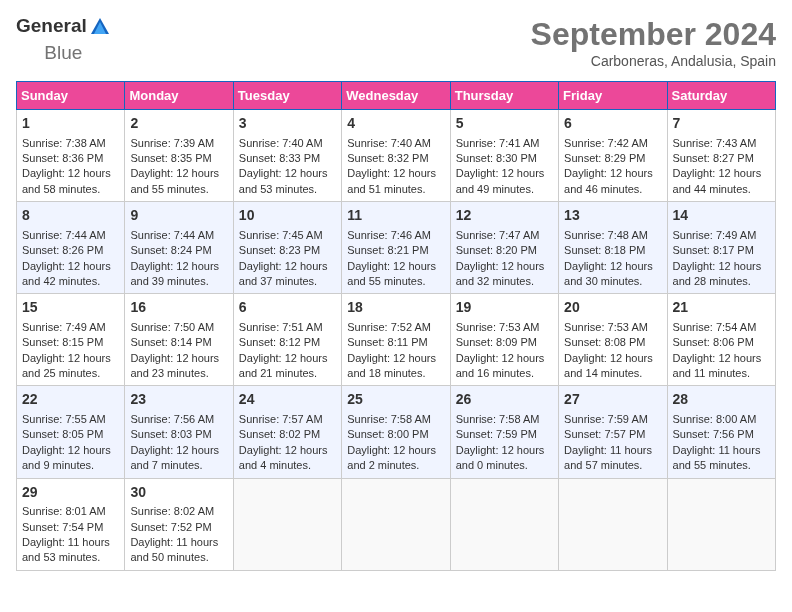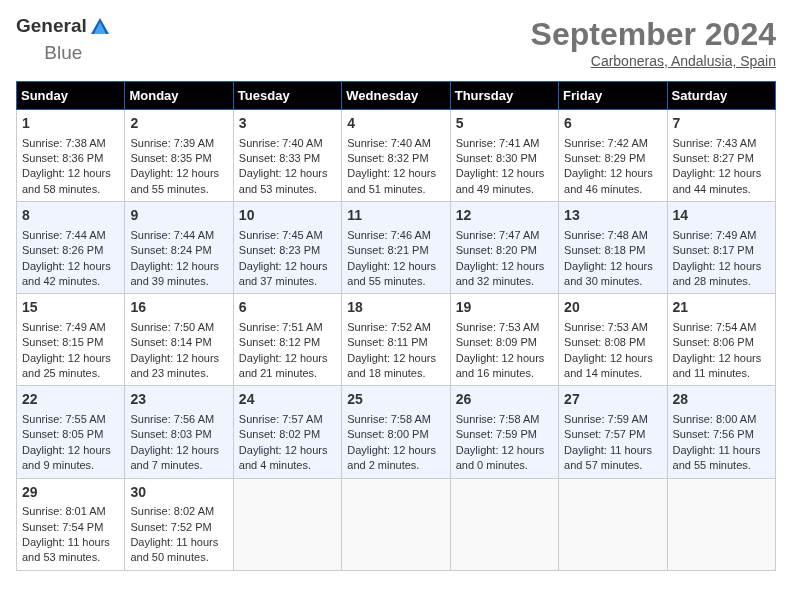--- a/index.html
+++ b/index.html
@@ -24,29 +24,28 @@
       text-align: right;
     }
     .month-title {
       font-size: 32px;
       font-weight: bold;
       color: #737373;
     }
     .subtitle {
       font-size: 14px;
       color: #555;
-      text-decoration: underline;
     }
     table {
       width: 100%;
       border-collapse: collapse;
       font-size: 11px;
     }
     thead tr th {
-      background: #000000;
+      background: #ec4899;
       color: #fff;
       padding: 6px 4px;
       text-align: left;
       font-size: 13px;
       font-weight: bold;
       border: 1px solid #1565c0;
     }
     tbody tr td {
       border: 1px solid #ccc;
       vertical-align: top;

